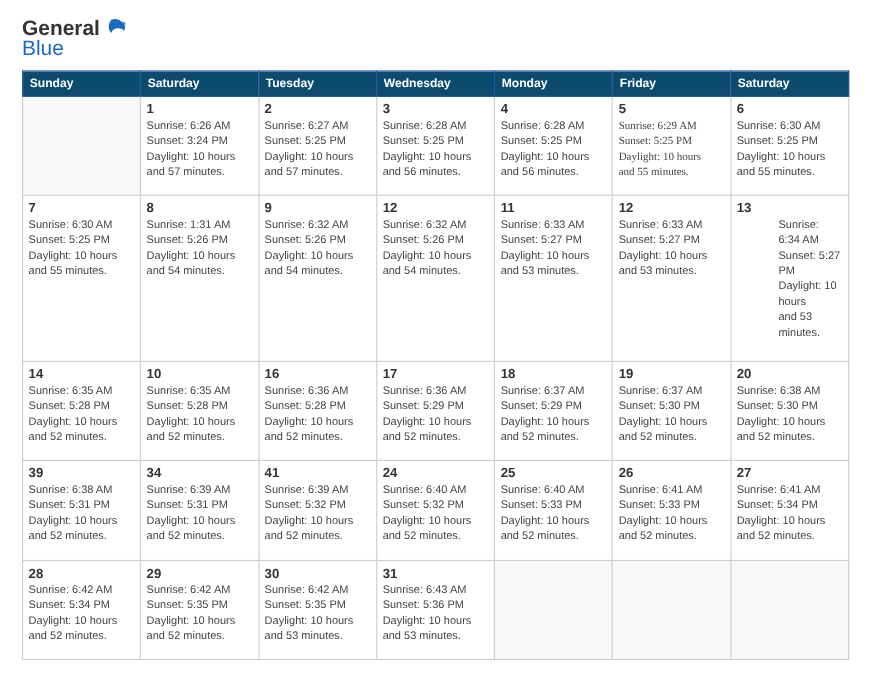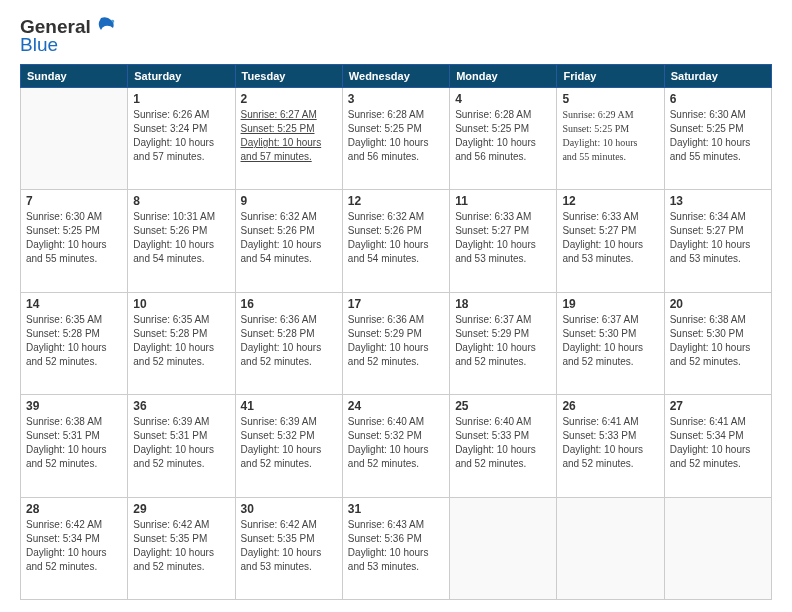--- a/index.html
+++ b/index.html
@@ -118,21 +118,21 @@
           <td class="empty"></td>
           <td>
             <div class="day-number">1</div>
             <div class="day-info" style="white-space: pre-line;">Sunrise: 6:26 AM
 Sunset: 3:24 PM
 Daylight: 10 hours
 and 57 minutes.</div>
           </td>
           <td>
             <div class="day-number">2</div>
-            <div class="day-info" style="white-space: pre-line; text-decoration: underline;">Sunrise: 6:27 AM
+            <div class="day-info" style="white-space: pre-line;">Sunrise: 6:27 AM
 Sunset: 5:25 PM
 Daylight: 10 hours
 and 57 minutes.</div>
           </td>
           <td>
             <div class="day-number">3</div>
             <div class="day-info" style="white-space: pre-line;">Sunrise: 6:28 AM
 Sunset: 5:25 PM
 Daylight: 10 hours
 and 56 minutes.</div>
@@ -162,21 +162,21 @@
         <tr>
           <td>
             <div class="day-number">7</div>
             <div class="day-info" style="white-space: pre-line;">Sunrise: 6:30 AM
 Sunset: 5:25 PM
 Daylight: 10 hours
 and 55 minutes.</div>
           </td>
           <td>
             <div class="day-number">8</div>
-            <div class="day-info" style="white-space: pre-line;">Sunrise: 10:31 AM
+            <div class="day-info" style="white-space: pre-line;">Sunrise: 1:31 AM
 Sunset: 5:26 PM
 Daylight: 10 hours
 and 54 minutes.</div>
           </td>
           <td>
             <div class="day-number">9</div>
             <div class="day-info" style="white-space: pre-line;">Sunrise: 6:32 AM
 Sunset: 5:26 PM
 Daylight: 10 hours
 and 54 minutes.</div>
@@ -197,21 +197,21 @@
           </td>
           <td>
             <div class="day-number">12</div>
             <div class="day-info" style="white-space: pre-line;">Sunrise: 6:33 AM
 Sunset: 5:27 PM
 Daylight: 10 hours
 and 53 minutes.</div>
           </td>
           <td>
             <div class="day-number">13</div>
-            <div class="day-info" style="white-space: pre-line;">Sunrise: 6:34 AM
+            <div class="day-info" style="white-space: pre-line; margin-left: 38px;">Sunrise: 6:34 AM
 Sunset: 5:27 PM
 Daylight: 10 hours
 and 53 minutes.</div>
           </td>
         </tr>
         <tr>
           <td>
             <div class="day-number">14</div>
             <div class="day-info" style="white-space: pre-line;">Sunrise: 6:35 AM
 Sunset: 5:28 PM
@@ -263,21 +263,21 @@
         </tr>
         <tr>
           <td>
             <div class="day-number">39</div>
             <div class="day-info" style="white-space: pre-line;">Sunrise: 6:38 AM
 Sunset: 5:31 PM
 Daylight: 10 hours
 and 52 minutes.</div>
           </td>
           <td>
-            <div class="day-number">36</div>
+            <div class="day-number">34</div>
             <div class="day-info" style="white-space: pre-line;">Sunrise: 6:39 AM
 Sunset: 5:31 PM
 Daylight: 10 hours
 and 52 minutes.</div>
           </td>
           <td>
             <div class="day-number">41</div>
             <div class="day-info" style="white-space: pre-line;">Sunrise: 6:39 AM
 Sunset: 5:32 PM
 Daylight: 10 hours

